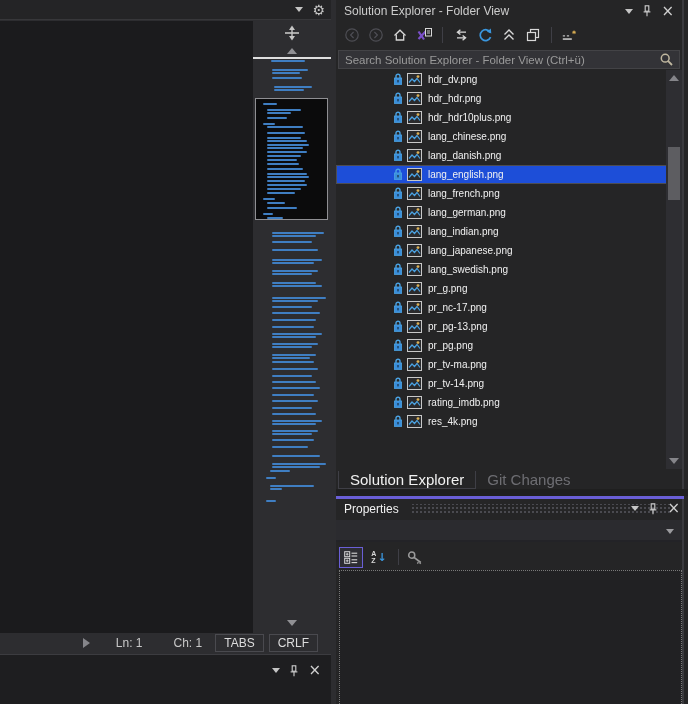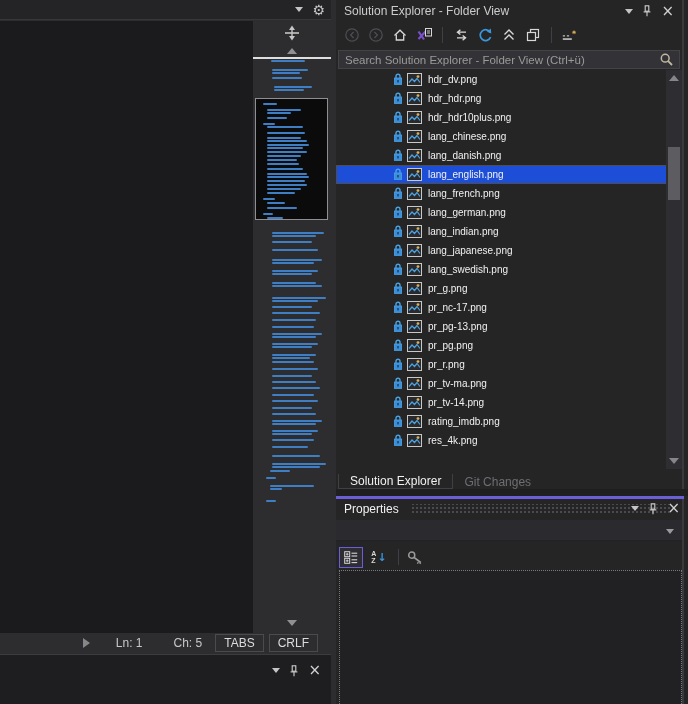--- a/index.html
+++ b/index.html
@@ -50,21 +50,21 @@
   .se-search input::placeholder{color:#9a9a9a;opacity:1}
   .file-list{position:absolute;left:0;top:70px;width:346px;height:399px;overflow:hidden}
   .file-row{height:19px;display:flex;align-items:center;padding-left:57px;box-sizing:border-box;color:#f1f1f1;font-size:10px;white-space:nowrap}
   .file-row .lockwrap{margin-right:4px;display:flex}
   .file-row .imgwrap{margin-right:6px;display:flex}
   .file-row.selected{background:#1d4ed8;box-shadow:inset 0 0 0 1px #4d4d52}
   .se-scroll{position:absolute;right:6px;top:70px;width:16px;height:399px;background:#2e2e32}
   .sb-up{position:absolute;top:5px;left:50%;transform:translateX(-50%);width:0;height:0;border-left:5px solid transparent;border-right:5px solid transparent;border-bottom:6px solid #85858a}
   .sb-down{position:absolute;bottom:5px;left:50%;transform:translateX(-50%);width:0;height:0;border-left:5px solid transparent;border-right:5px solid transparent;border-top:6px solid #85858a}
   .sb-thumb{position:absolute;left:2px;width:12px;top:77px;height:53px;background:#5d5d61}
-  .se-tabstrip{position:absolute;left:0;top:470px;width:346px;height:19px;display:flex;align-items:flex-end;font-size:12px}
+  .se-tabstrip{position:absolute;left:0;top:470px;width:346px;height:19px;display:flex;align-items:center;font-size:15px}
   .se-tab{display:flex;align-items:center;padding:0 11px;color:#6e6e73}
   .se-tab.active{margin-left:2px;color:#f1f1f1;background:#252526;border:1px solid #3f3f46;border-top:none;box-sizing:border-box}
   .panel-gap{position:absolute;left:0;top:489px;width:352px;height:7px;background:#1f1f1f}
   
   .props{position:absolute;left:0;top:496px;width:352px;height:208px}
   .props-accent{position:absolute;left:0;top:0;width:348px;height:3px;background:var(--accent,#6a5fd6)}
   .props-titlebar{position:absolute;left:0;top:3px;width:346px;height:19px;display:flex;align-items:center}
   .props-title{font-size:12px;color:#f1f1f1;padding-left:8px;white-space:nowrap}
   .props-dots{flex:1;height:9px;margin:0 10px 0 12px;background-image:radial-gradient(circle,#4a4a50 1px,transparent 1.2px);background-size:4px 4px;background-position:0 2px}
   .props-winicons{position:absolute;right:8px;top:3px;height:19px;display:flex;align-items:center;gap:9px}
@@ -180,21 +180,21 @@
         <div class="mm-line" style="top: 108px; left: 11px; width: 30px;"></div>
         <div class="mm-line" style="top: 114px; left: 7px; width: 10px;"></div>
         <div class="mm-line" style="top: 118px; left: 11px; width: 16px;"></div>
       </div>
     <div class="mm-down"></div>
   </div>
 
   <div class="status-bar">
     <div class="play-tri"></div>
     <span class="stat-ln">Ln: 1</span>
-    <span class="stat-ch">Ch: 5</span>
+    <span class="stat-ch">Ch: 1</span>
     <span class="stat-box">TABS</span>
     <span class="stat-box">CRLF</span>
   </div>
 
   <div class="bottom-panel">
     <div class="bp-icons">
       <div class="chev-down"></div>
       <span id="bp-pin">
           <svg width="10" height="12" viewBox="0 0 10 12">
     <rect x="3.2" y="0.8" width="3.6" height="5.4" fill="none" stroke="#d0d0d0" stroke-width="1.1"></rect>
@@ -545,37 +545,20 @@
   </svg>
         </span>
         <span class="imgwrap">
           <svg width="15" height="13" viewBox="0 0 15 13">
     <rect x="0.5" y="0.5" width="14" height="12" fill="#2a2a2c" stroke="#c8c8c8" stroke-width="1"></rect>
     <circle cx="11" cy="3.6" r="1.4" fill="#dcb054"></circle>
     <path d="M2 9.5 L5 6 L7.5 8.5 L10 5.5 L13 9.5" fill="none" stroke="#4ba3e3" stroke-width="1.2"></path>
   </svg>
         </span>
         <span>pr_pg.png</span>
-      </div>
-      <div class="file-row">
-        <span class="lockwrap">
-          <svg width="10" height="13" viewBox="0 0 10 13">
-    <path d="M3 5 V3.2 A2 2 0 0 1 7 3.2 V5" fill="none" stroke="#4ba3e3" stroke-width="1.4"></path>
-    <rect x="1.4" y="5" width="7.2" height="6.4" fill="#3a8edb" stroke="#4ba3e3" stroke-width="0.8"></rect>
-    <rect x="4.3" y="7" width="1.4" height="2.4" fill="#1b3a55"></rect>
-  </svg>
-        </span>
-        <span class="imgwrap">
-          <svg width="15" height="13" viewBox="0 0 15 13">
-    <rect x="0.5" y="0.5" width="14" height="12" fill="#2a2a2c" stroke="#c8c8c8" stroke-width="1"></rect>
-    <circle cx="11" cy="3.6" r="1.4" fill="#dcb054"></circle>
-    <path d="M2 9.5 L5 6 L7.5 8.5 L10 5.5 L13 9.5" fill="none" stroke="#4ba3e3" stroke-width="1.2"></path>
-  </svg>
-        </span>
-        <span>pr_r.png</span>
       </div>
       <div class="file-row">
         <span class="lockwrap">
           <svg width="10" height="13" viewBox="0 0 10 13">
     <path d="M3 5 V3.2 A2 2 0 0 1 7 3.2 V5" fill="none" stroke="#4ba3e3" stroke-width="1.4"></path>
     <rect x="1.4" y="5" width="7.2" height="6.4" fill="#3a8edb" stroke="#4ba3e3" stroke-width="0.8"></rect>
     <rect x="4.3" y="7" width="1.4" height="2.4" fill="#1b3a55"></rect>
   </svg>
         </span>
         <span class="imgwrap">

